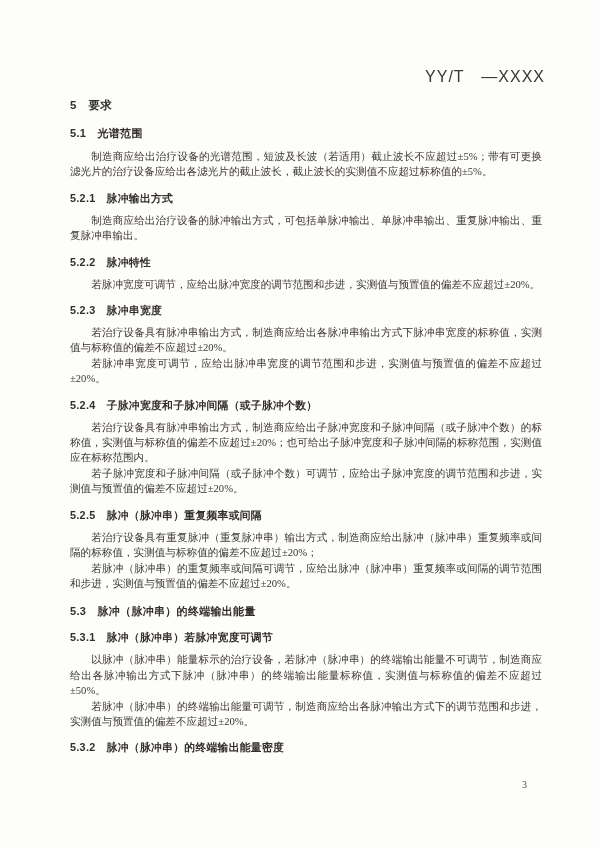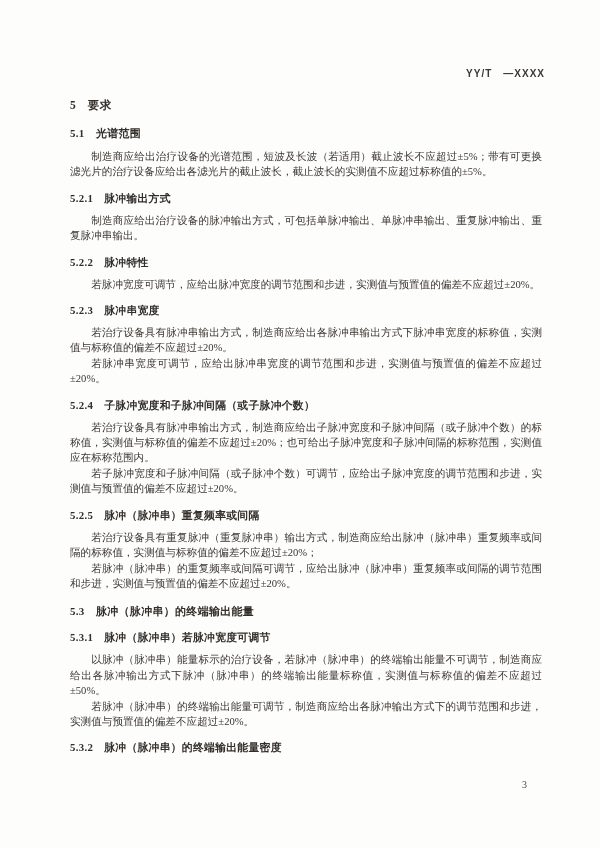--- a/index.html
+++ b/index.html
@@ -16,33 +16,33 @@
     color: #383430;
     font-family: "Liberation Serif", "DejaVu Serif", serif;
     overflow: hidden;
     box-sizing: border-box;
   }
   .doc-header {
     position: absolute;
     top: 67px;
     right: 55px;
     font-family: "Liberation Sans", "DejaVu Sans", sans-serif;
-    font-weight: bold;
-    font-size: 10px;
+    font-weight: normal;
+    font-size: 16px;
     letter-spacing: 1px;
     color: #3b3733;
   }
   .content {
     position: absolute;
     left: 70px;
     top: 92px;
     width: 472px;
   }
   .h-l1, .h-l2, .h-l3 {
-    font-family: Liberation Serif, serif;
+    font-family: Liberation Sans, sans-serif;
     font-weight: bold;
     color: #322e2a;
     letter-spacing: 0.3px;
   }
   .h-l1 {
     font-size: 11.5px;
     margin: 6px 0 10px 0;
   }
   .h-l2 {
     font-size: 11px;

